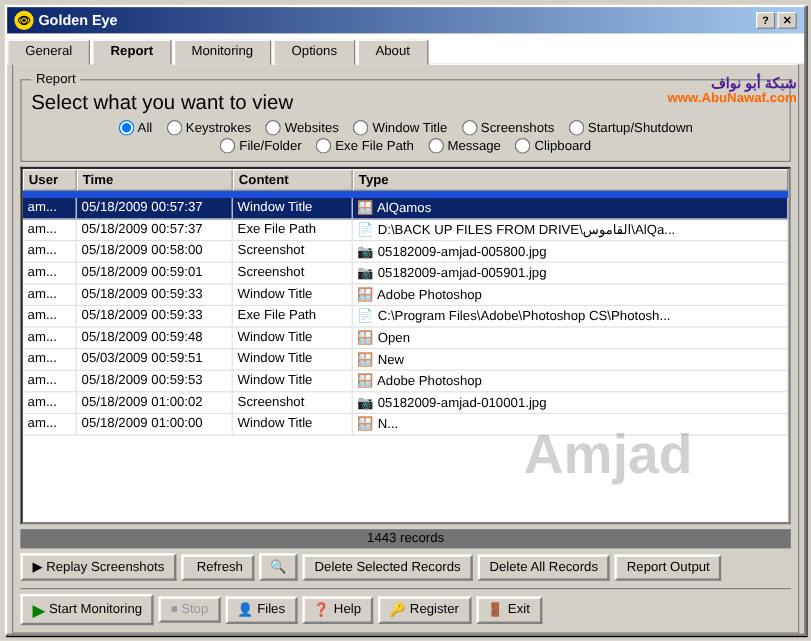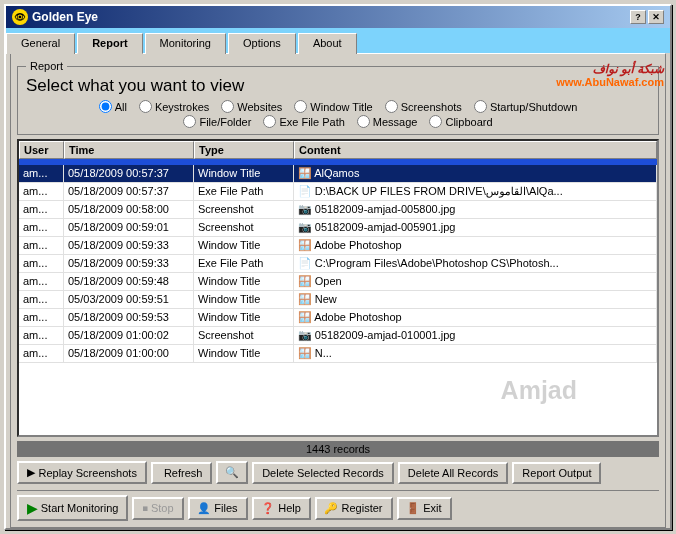--- a/index.html
+++ b/index.html
@@ -67,21 +67,21 @@
       font-size: 9px;
       display: flex;
       align-items: center;
       justify-content: center;
       cursor: pointer;
       font-weight: bold;
       color: #000;
     }
     .tabs-row {
       display: flex;
-      background: #7dd3fc;
+      background: #ffffff;
       padding: 4px 4px 0 0;
       gap: 2px;
       flex-shrink: 0;
     }
     .tab {
       padding: 3px 14px;
       background: #d4d0c8;
       border: 1px solid #808080;
       border-bottom: none;
       cursor: pointer;
@@ -271,21 +271,21 @@
     <div class="tab">General</div>
     <div class="tab active">Report</div>
     <div class="tab">Monitoring</div>
     <div class="tab">Options</div>
     <div class="tab">About</div>
   </div>
 
   <div class="content-area">
 
     <div class="watermark" style="position:absolute;top:62px;right:12px;text-align:right;z-index:10;">
-      <div class="watermark-line1" style="color:#b91c1c;font-size:12px;font-weight:bold;font-family:Arial;font-style:italic;">شبكة أبو نواف</div>
+      <div class="watermark-line1" style="color:#4c1d95;font-size:12px;font-weight:bold;font-family:Arial;">شبكة أبو نواف</div>
       <div class="watermark-line2" style="color:#ff6600;font-size:11px;font-weight:bold;">www.AbuNawaf.com</div>
     </div>
 
     <fieldset>
       <legend>Report</legend>
       <div class="subgroup-label">Select what you want to view</div>
       <div class="radio-rows">
         <div class="radio-row">
           <label class="radio-item">
             <input type="radio" name="view" checked="" style=""> 
@@ -328,26 +328,26 @@
           <label class="radio-item">
             <input type="radio" name="view" style=""> 
               <span>Clipboard</span>
           </label>
         </div>
       </div>
     </fieldset>
 
     <div class="table-container" style="position:relative;">
 
-      <div style="position:absolute;font-size:25px;font-weight:bold;color:rgba(0,0,0,0.18);right:80px;bottom:30px;pointer-events:none;font-family:Arial Black,sans-serif;z-index:5;">Amjad</div>
+      <div style="position:absolute;font-size:46px;font-weight:bold;color:rgba(0,0,0,0.18);right:80px;bottom:30px;pointer-events:none;font-family:Arial Black,sans-serif;z-index:5;">Amjad</div>
       <div class="table-header">
         <div class="th">User</div>
         <div class="th">Time</div>
+        <div class="th">Content</div>
         <div class="th">Type</div>
-        <div class="th">Content</div>
       </div>
       <div class="table-body" id="table-body">
 
       <div class="table-row selected">
     <div class="td">am...</div>
     <div class="td">05/18/2009 00:57:37</div>
     <div class="td">Window Title</div>
     <div class="td"><span>🪟</span> AlQamos</div>
   </div>
           <div class="table-row">

